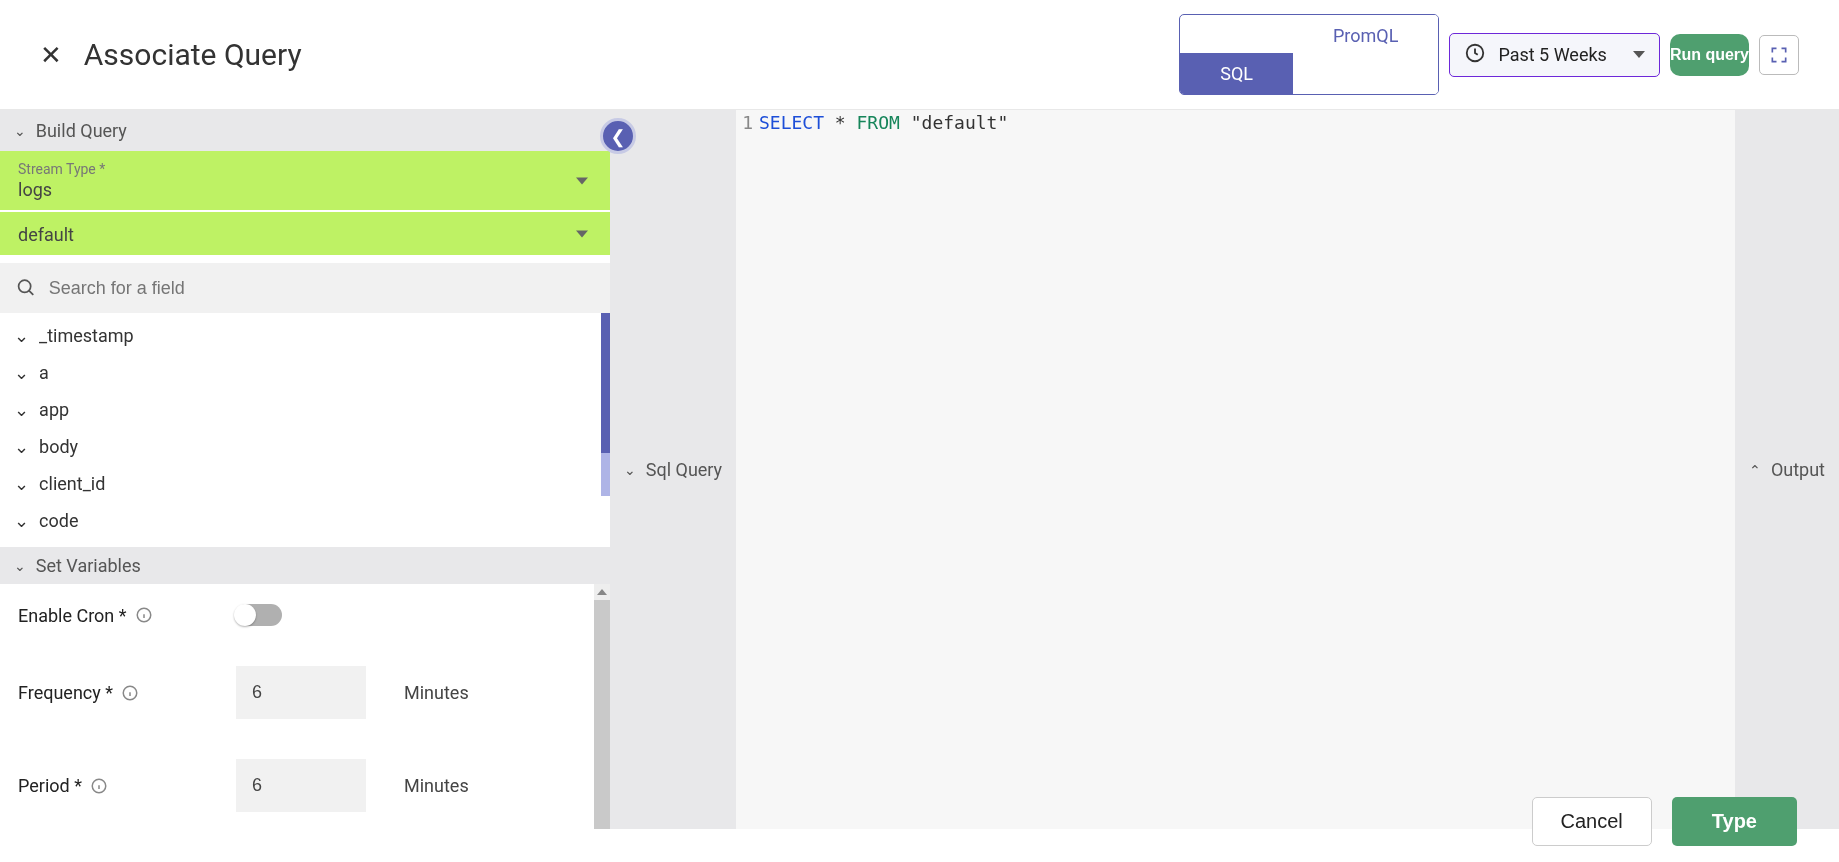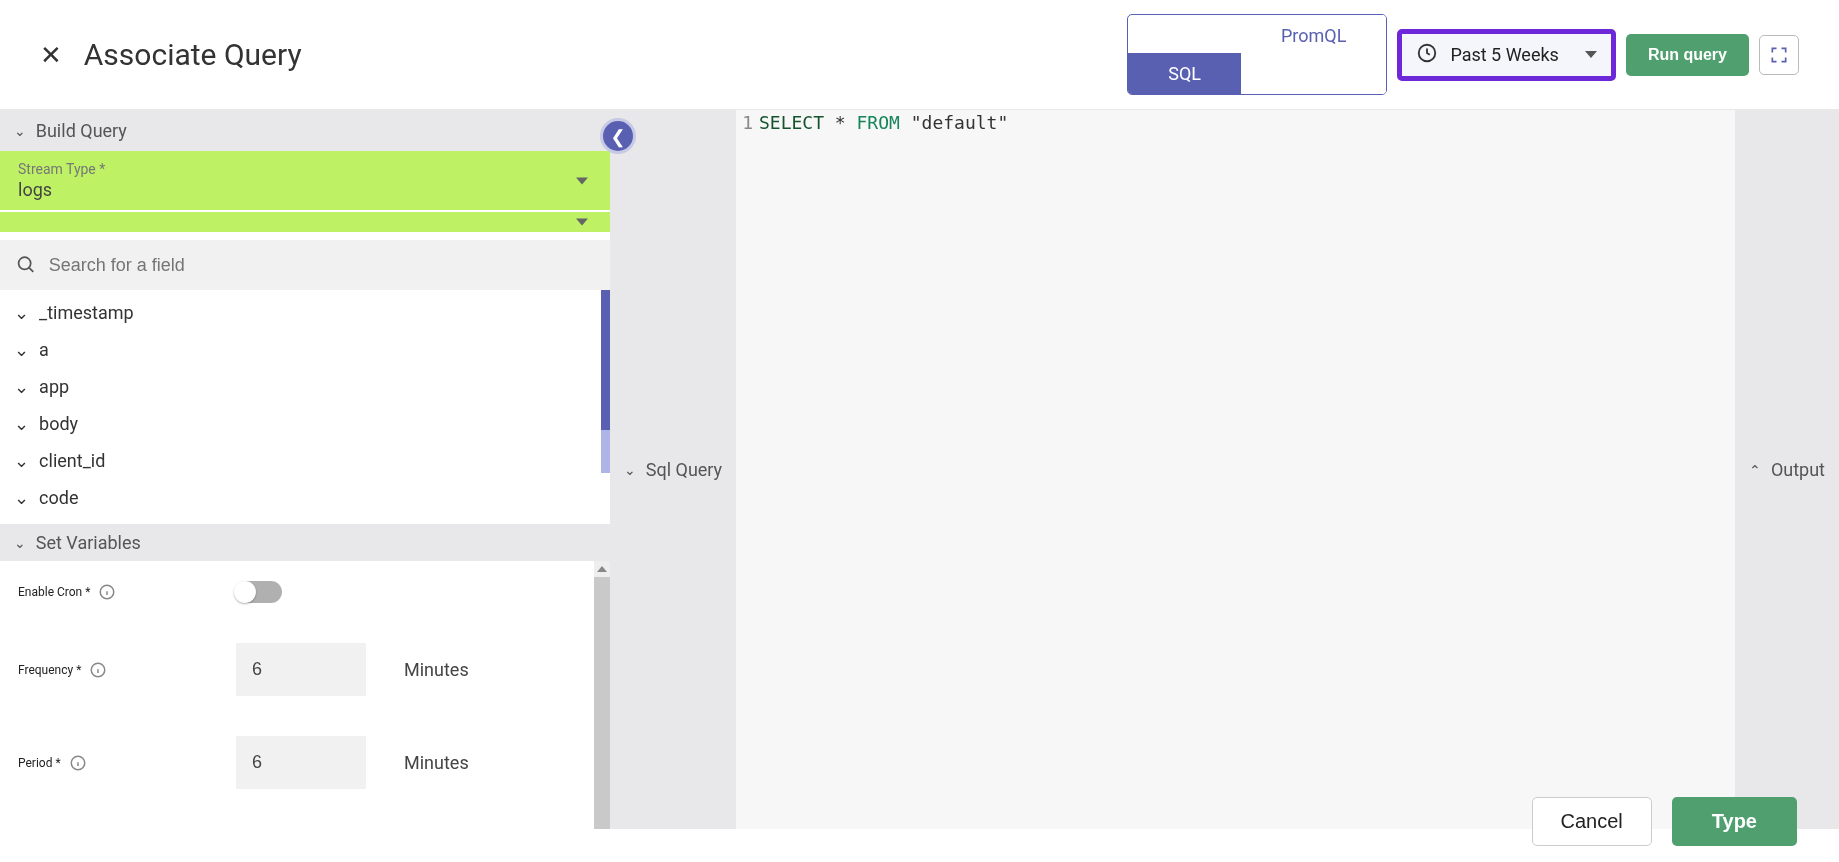--- a/index.html
+++ b/index.html
@@ -55,41 +55,41 @@
   }
   .seg.active {
     background: #5960b2;
     color: #fff;
     margin-top: 38px;
   }
   .time-select {
     display: flex;
     align-items: center;
     gap: 12px;
-    border: 5px solid #6d28d9;
+    border: 1px solid #6d28d9;
     border-radius: 5px;
     padding: 8px 14px;
     background: #f5f6fb;
     cursor: pointer;
   }
   .clock-icon svg { width: 22px; height: 22px; }
   .time-label { font-size: 18px; color: #222; }
   .caret-down {
     width: 0; height: 0;
     border-left: 6px solid transparent;
     border-right: 6px solid transparent;
     border-top: 7px solid #555;
     margin-left: 14px;
   }
   .run-btn {
     background: #4f9f6f;
     color: #fff;
     border: none;
-    border-radius: 5px;
-    padding: 12px 22px;
+    border-radius: 10px;
+    padding: 12px 0;
     font-size: 16px;
     font-weight: 700;
     cursor: pointer;
   }
   .fs-btn {
     border: 1px solid #bbb;
     border-radius: 5px;
     padding: 8px;
     cursor: pointer;
     display:flex; align-items:center; justify-content:center;
@@ -205,21 +205,21 @@
     position: relative;
     padding: 20px 18px;
   }
   .var-row {
     display: flex;
     align-items: center;
     gap: 38px;
     margin-bottom: 40px;
   }
   .var-label {
-    font-size: 12px;
+    font-size: 18px;
     color: #222;
     display: flex;
     align-items: center;
     gap: 8px;
     width: 180px;
   }
   .info-icon {
     display:inline-flex; align-items:center; justify-content:center;
     width:18px; height:18px;
   }
@@ -288,21 +288,21 @@
   
   .editor {
     flex: 1;
     background: #f7f7f7;
     font-family: ui-monospace, Menlo, Consolas, monospace;
     font-size: 18px;
     padding: 2px 6px;
     white-space: pre;
   }
   .gutter { color: #888; margin-right: 6px; }
-  .kw-blue { color: #14532d; }
+  .kw-blue { color: #1d4ed8; }
   .kw-green { color: #16855a; }
   .str { color: #333; }
   .output-head {
     background: #e8e8ea;
     padding: 8px 14px;
     display: flex;
     align-items: center;
     gap: 10px;
     color: #555;
     font-size: 18px;
@@ -380,20 +380,21 @@
       <span>Build Query</span>
     </div>
 
     <div class="select-box">
       <div class="select-label">Stream Type *</div>
       <div class="select-value">logs</div>
       <span class="select-arrow"></span>
     </div>
 
     <div class="select-box">
+      <div class="select-value">default</div>
       <span class="select-arrow"></span>
     </div>
 
     <div class="search-box">
       <svg viewBox="0 0 24 24">
           <circle cx="10" cy="10" r="7" stroke-width="2"></circle>
           <path d="M20 20l-5-5" stroke-width="2"></path>
         </svg>
       <input class="search-input" placeholder="Search for a field" style="">
     </div>

